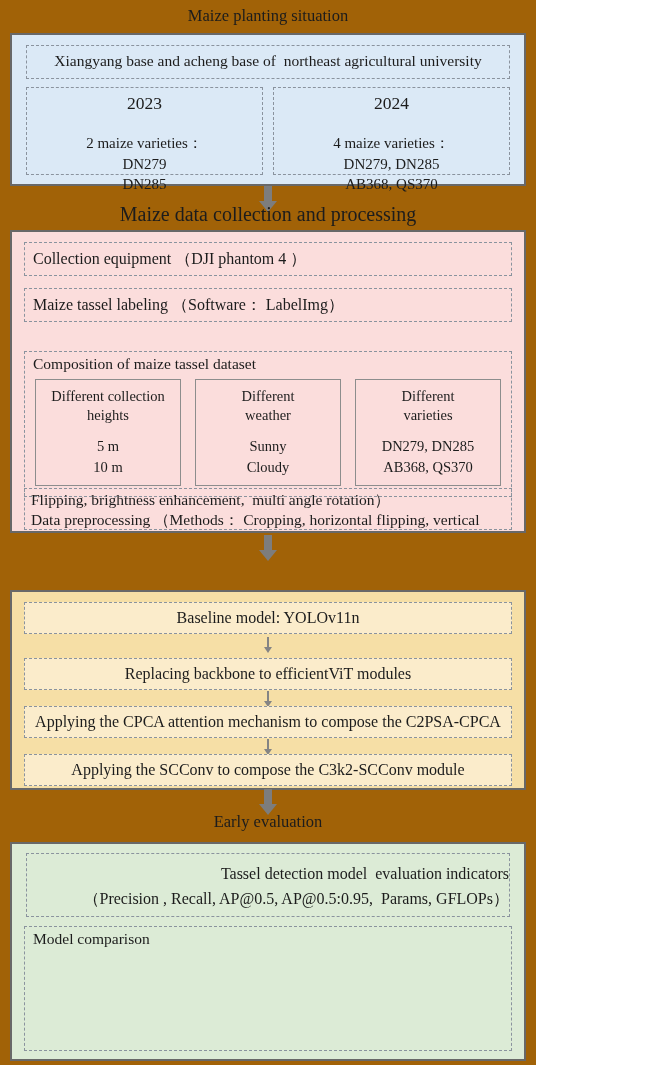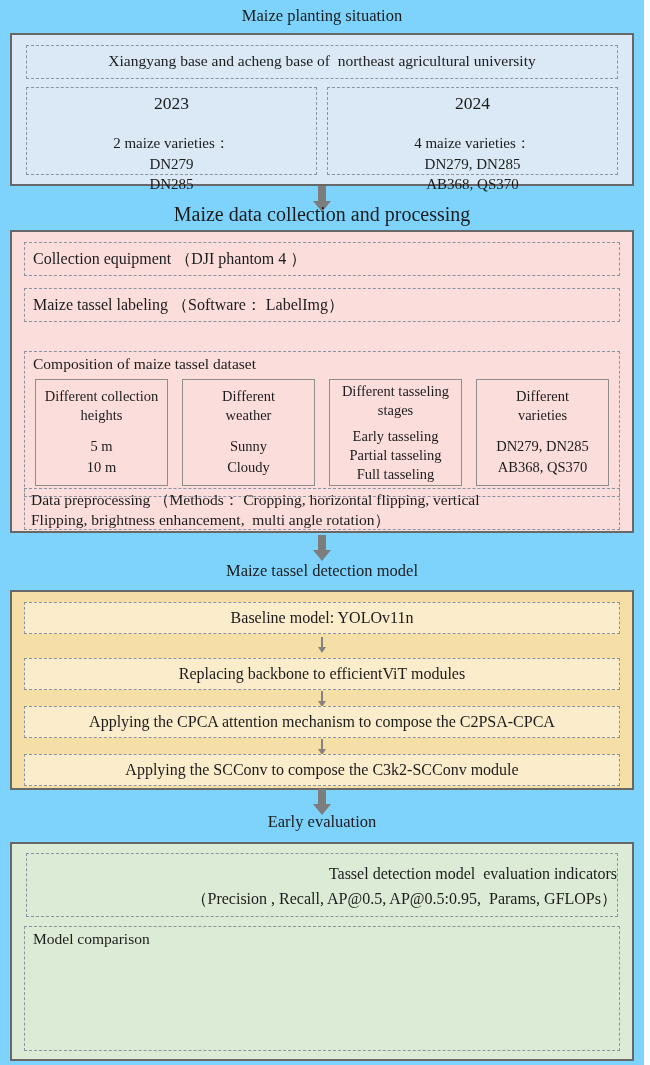--- a/index.html
+++ b/index.html
@@ -2,21 +2,21 @@
 <html style="--blue-fill: #dbe9f6; --pink-fill: #fbdddc; --yellow-fill: #f6dfa6; --yellow-step-fill: #fbeccb; --green-fill: #dcebd6; --outer-border: #686868; --dash-border: #8a939e; --arrow: #7d7d7d; --text: #1c1c1c;"><head>
 <meta charset="utf-8">
 <style>
   :root{
     --blue-fill:#dbe9f6; --pink-fill:#fbdddc; --yellow-fill:#f6dfa6;
     --yellow-step-fill:#fbeccb; --green-fill:#dcebd6;
     --outer-border:#686868; --dash-border:#8a939e; --arrow:#7d7d7d; --text:#1c1c1c;
   }
   html,body{margin:0;padding:0;background:#ffffff;}
   .canvas{
-    position:relative;width:644px;height:1065px;background:#7dd3fc;overflow:hidden;
+    position:relative;width:536px;height:1065px;background:#a16207;overflow:hidden;
     font-family:"Liberation Serif","DejaVu Serif",serif;color:var(--text);
   }
   .title{position:absolute;left:0;right:0;text-align:center;z-index:5;}
   .t16{font-size:16.5px;}
   .t20{font-size:20px;}
   .box{position:absolute;left:10px;right:10px;border:2px solid var(--outer-border);box-sizing:border-box;}
   .blue{background:var(--blue-fill);}
   .pink{background:var(--pink-fill);}
   .yellow{background:var(--yellow-fill);}
   .green{background:var(--green-fill);}
@@ -114,55 +114,43 @@
         <div class="ds-box">
           <div class="ds-title">
             <div class="pw">Different</div>
             <div class="pw">weather</div>
           </div>
           <div class="ds-lines">
             <div class="ds-line pw">Sunny</div>
             <div class="ds-line pw">Cloudy</div>
           </div>
         </div>
-        <div class="ds-box tight">
-          <div class="ds-title">
-            <div class="pw">Different tasseling</div>
-            <div class="pw">stages</div>
-          </div>
-          <div class="ds-lines">
-            <div class="ds-line pw">Early tasseling</div>
-            <div class="ds-line pw">Partial tasseling</div>
-            <div class="ds-line pw">Full tasseling</div>
-          </div>
-        </div>
         <div class="ds-box">
           <div class="ds-title">
             <div class="pw">Different</div>
             <div class="pw">varieties</div>
           </div>
           <div class="ds-lines">
             <div class="ds-line pw">DN279, DN285</div>
             <div class="ds-line pw">AB368, QS370</div>
           </div>
         </div>
       </div>
     </div>
 
     <div class="dashed pre-box">
+      <div class="pre-line pw">Flipping, brightness enhancement,  multi angle rotation）</div>
       <div class="pre-line pw">Data preprocessing （Methods： Cropping, horizontal flipping, vertical</div>
-      <div class="pre-line pw">Flipping, brightness enhancement,  multi angle rotation）</div>
     </div>
   </div>
 
   <div class="arrow-wrap" style="top:535px;">
       <div class="big-arrow"></div>
     </div>
 
-  <div class="title t16 pw" style="top:561px;">Maize tassel detection model</div>
 
   <div class="box yellow" style="top:590px;height:200px;">
     <div class="dashed ystep pw" style="top:10px;">Baseline model: YOLOv11n</div>
     <div class="sarrow-wrap" style="top:45px;">
         <div class="small-arrow"></div>
       </div>
     <div class="dashed ystep pw" style="top:66px;">Replacing backbone to efficientViT modules</div>
     <div class="sarrow-wrap" style="top:99px;">
         <div class="small-arrow"></div>
       </div>

